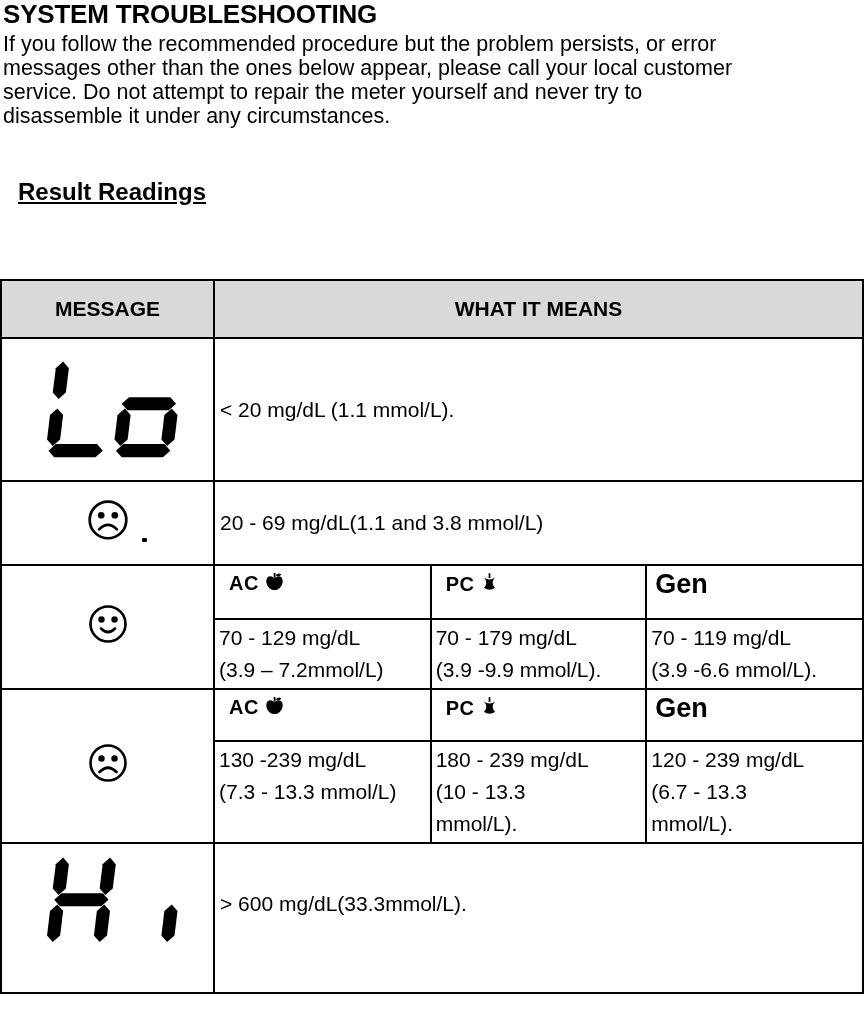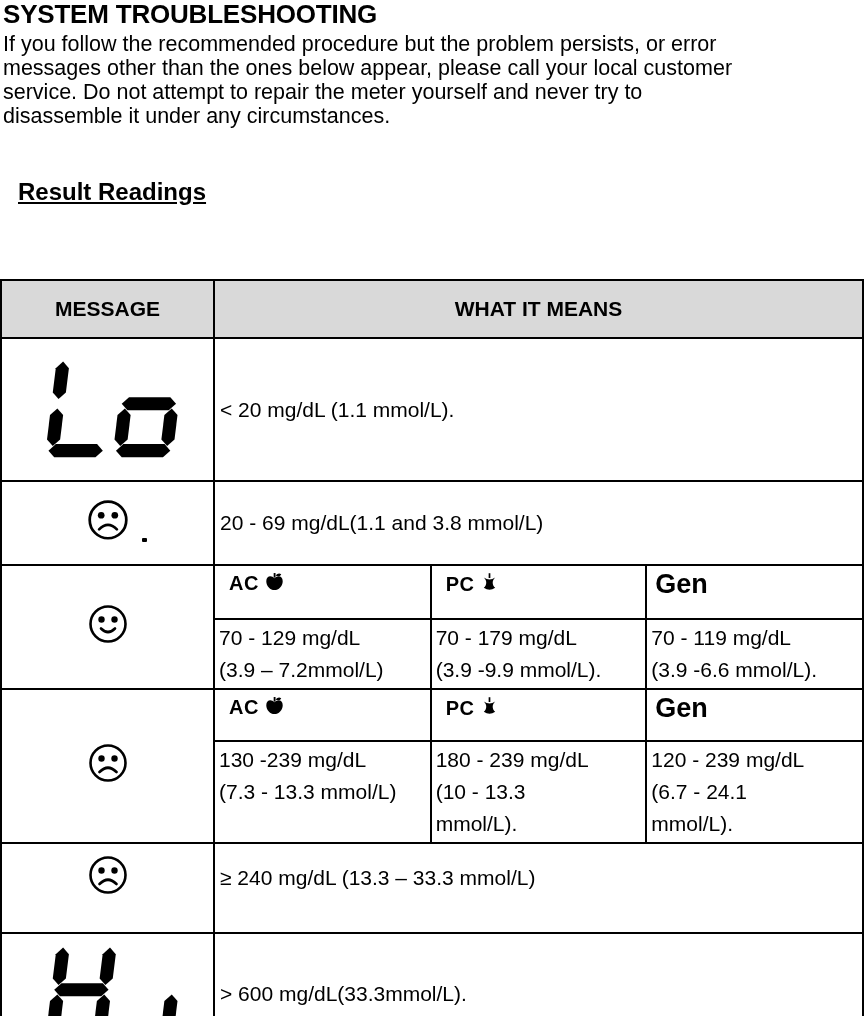--- a/index.html
+++ b/index.html
@@ -264,38 +264,28 @@
                 <span class="gen-label">Gen</span>
               </td>
             </tr>
             <tr class="sub-vals" style="height:95px">
               <td class="val">130 -239 mg/dL
 (7.3 - 13.3 mmol/L)</td>
               <td class="val">180 - 239 mg/dL
 (10 - 13.3
 mmol/L).</td>
               <td class="val">120 - 239 mg/dL
-(6.7 - 24.1
+(6.7 - 13.3
 mmol/L).</td>
             </tr>
           </tbody>
         </table>
       </td>
     </tr>
 
-    <tr style="height:90px">
-      <td class="cell msg-cell" style="vertical-align:top;padding-top:10px">
-        <span>
-          <svg width="44" height="44" viewBox="0 0 44 44">
-              <use href="#face-sad"></use>
-            </svg>
-        </span>
-      </td>
-      <td class="cell meaning" style="vertical-align:top;padding-top:22px">≥ 240 mg/dL (13.3 – 33.3 mmol/L)</td>
-    </tr>
 
     <tr style="height:150px">
       <td class="cell msg-cell hi-cell">
         <span class="lcd">
           <svg width="150" height="105" viewBox="0 0 160 112">
             <g fill="#000" transform="translate(26,0) skewX(-7)">
               <use href="#seg-f"></use>
                 <use href="#seg-b"></use>
                 <use href="#seg-g"></use>
                 <use href="#seg-e"></use>

